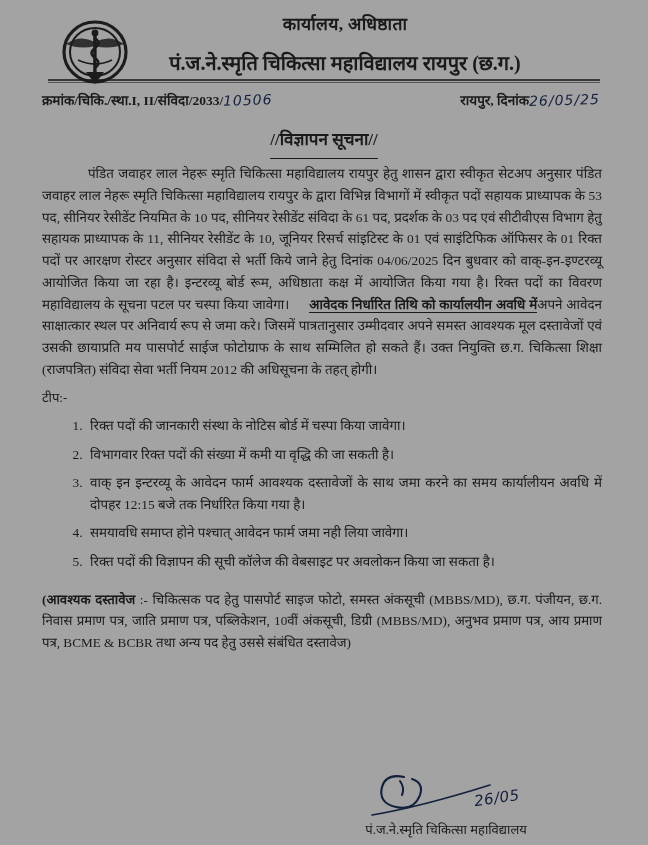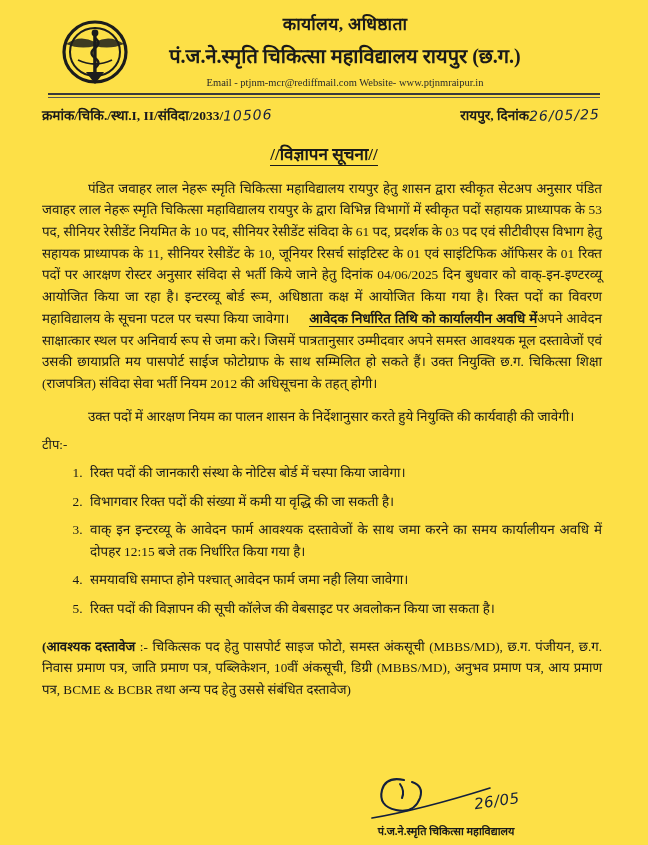--- a/index.html
+++ b/index.html
@@ -7,21 +7,21 @@
     padding: 0;
     background: #ffffff;
   }
   body {
     font-family: "Liberation Serif", "DejaVu Serif", serif;
   }
   .page {
     position: relative;
     width: 648px;
     height: 845px;
-    background: #fde047;
+    background: #a3a3a3;
     overflow: hidden;
     box-sizing: border-box;
     color: #1a1a1a;
   }
   
   .header {
     position: relative;
     padding: 14px 46px 0 46px;
     text-align: center;
   }
@@ -37,21 +37,21 @@
     font-weight: bold;
     letter-spacing: 0.3px;
     line-height: 1.25;
     margin-left: 42px;
   }
   .org-line2 {
     font-size: 20px;
     font-weight: bold;
     line-height: 1.3;
     margin-left: 42px;
-    margin-top: 7px;
+    margin-top: 14px;
   }
   .contact {
     font-size: 10.5px;
     line-height: 1.45;
     margin-top: 6px;
     margin-left: 42px;
     color: #2a2a2a;
     font-family: "Liberation Serif", serif;
   }
   .rule-wrap {
@@ -91,21 +91,21 @@
   }
   
   .title {
     text-align: center;
     margin-top: 18px;
     font-size: 17px;
     font-weight: bold;
   }
   .title span {
     border-bottom: 1.6px solid #1a1a1a;
-    padding-bottom: 1px;
+    padding-bottom: 9px;
   }
   
   .body {
     padding: 0 46px 0 42px;
     margin-top: 13px;
     font-size: 13.4px;
     line-height: 1.62;
     text-align: justify;
   }
   .para {
@@ -174,23 +174,22 @@
     color: #14203c;
     transform: rotate(-8deg);
     letter-spacing: 0.5px;
   }
   .sign-title {
     font-size: 12.5px;
     line-height: 1.35;
     margin-top: -2px;
   }
   .sign-org {
-    font-size: 11px;
+    font-size: 13px;
     line-height: 1.35;
-    font-weight: bold;
   }
 </style>
 </head>
 <body>
 
 <div class="page">
 
   <div class="header">
 
     <div class="logo">
@@ -201,21 +200,20 @@
         <rect x="35.2" y="18" width="3.4" height="44" fill="#1c1c1c"></rect>
         <path d="M37 22 q7 5 0 10 q-7 5 0 10 q7 5 0 10" fill="none" stroke="#1c1c1c" stroke-width="2.4"></path>
         <circle cx="37" cy="17" r="3.4" fill="#1c1c1c"></circle>
         <path d="M28 56 L37 68 L46 56 Z" fill="#1c1c1c"></path>
         <path d="M20 44 Q37 52 54 44" fill="none" stroke="#1c1c1c" stroke-width="1.8"></path>
       </svg>
     </div>
 
     <div class="org-line1">कार्यालय, अधिष्ठाता</div>
     <div class="org-line2">पं.ज.ने.स्मृति चिकित्सा महाविद्यालय रायपुर (छ.ग.)</div>
-    <div class="contact">Email - ptjnm-mcr@rediffmail.com  Website- www.ptjnmraipur.in</div>
 
     <div class="rule-wrap">
       <div class="rule-thick"></div>
       <div class="rule-thin"></div>
     </div>
   </div>
 
   <div class="refline">
     <div class="ref-left">
       <span>क्रमांक/चिकि./स्था.I, II/संविदा/2033/</span><span class="hand">10506</span>
@@ -227,21 +225,20 @@
 
   <div class="title">
     <span>//विज्ञापन सूचना//</span>
   </div>
 
   <div class="body">
 
     <p class="para"><span>पंडित जवाहर लाल नेहरू स्मृति चिकित्सा महाविद्यालय रायपुर हेतु शासन द्वारा स्वीकृत सेटअप अनुसार पंडित जवाहर लाल नेहरू स्मृति चिकित्सा महाविद्यालय रायपुर के द्वारा विभिन्न विभागों में स्वीकृत पदों सहायक प्राध्यापक के 53 पद, सीनियर रेसीडेंट नियमित के 10 पद, सीनियर रेसीडेंट संविदा के 61 पद, प्रदर्शक के 03 पद एवं सीटीवीएस विभाग हेतु सहायक प्राध्यापक के 11, सीनियर रेसीडेंट के 10, जूनियर रिसर्च सांइटिस्ट के 01 एवं साइंटिफिक ऑफिसर के 01 रिक्त पदों पर आरक्षण रोस्टर अनुसार संविदा से भर्ती किये जाने हेतु दिनांक 04/06/2025 दिन बुधवार को वाक्-इन-इण्टरव्यू आयोजित किया जा रहा है। इन्टरव्यू बोर्ड रूम, अधिष्ठाता कक्ष में आयोजित किया गया है। रिक्त पदों का विवरण महाविद्यालय के सूचना पटल पर चस्पा किया जावेगा। </span><span class="ul-bold">आवेदक निर्धारित तिथि को कार्यालयीन अवधि में</span><span>अपने आवेदन साक्षात्कार स्थल पर अनिवार्य रूप से जमा करे। जिसमें पात्रतानुसार उम्मीदवार अपने समस्त आवश्यक मूल दस्तावेजों एवं उसकी छायाप्रति मय पासपोर्ट साईज फोटोग्राफ के साथ सम्मिलित हो सकते हैं। उक्त नियुक्ति छ.ग. चिकित्सा शिक्षा (राजपत्रित) संविदा सेवा भर्ती नियम 2012 की अधिसूचना के तहत् होगी।</span></p>
 
 
-    <p class="para spaced">उक्त पदों में आरक्षण नियम का पालन शासन के निर्देशानुसार करते हुये नियुक्ति की कार्यवाही की जावेगी।</p>
 
     <div class="tip-label">टीप:-</div>
 
     <ol class="tips">
       <li>रिक्त पदों की जानकारी संस्था के नोटिस बोर्ड में चस्पा किया जावेगा।</li>
       <li>विभागवार रिक्त पदों की संख्या में कमी या वृद्धि की जा सकती है।</li>
       <li>वाक् इन इन्टरव्यू के आवेदन फार्म आवश्यक दस्तावेजों के साथ जमा करने का समय कार्यालीयन अवधि में दोपहर 12:15 बजे तक निर्धारित किया गया है।</li>
       <li>समयावधि समाप्त होने पश्चात् आवेदन फार्म जमा नही लिया जावेगा।</li>
       <li>रिक्त पदों की विज्ञापन की सूची कॉलेज की वेबसाइट पर अवलोकन किया जा सकता है।</li>
     </ol>

